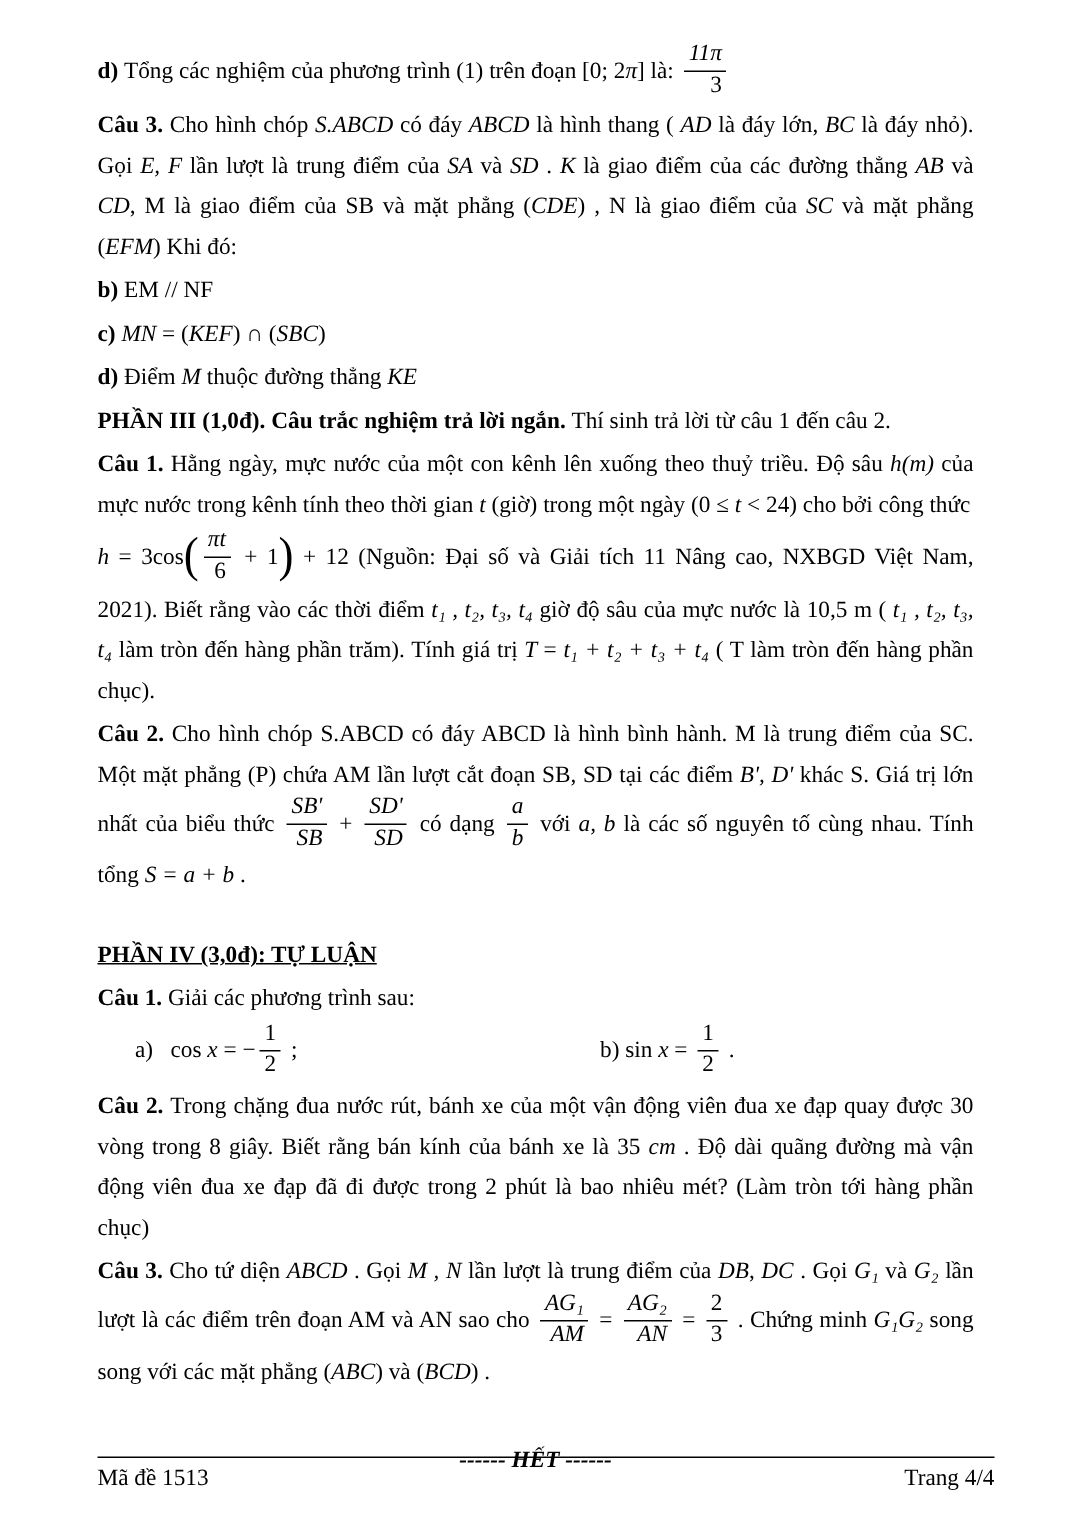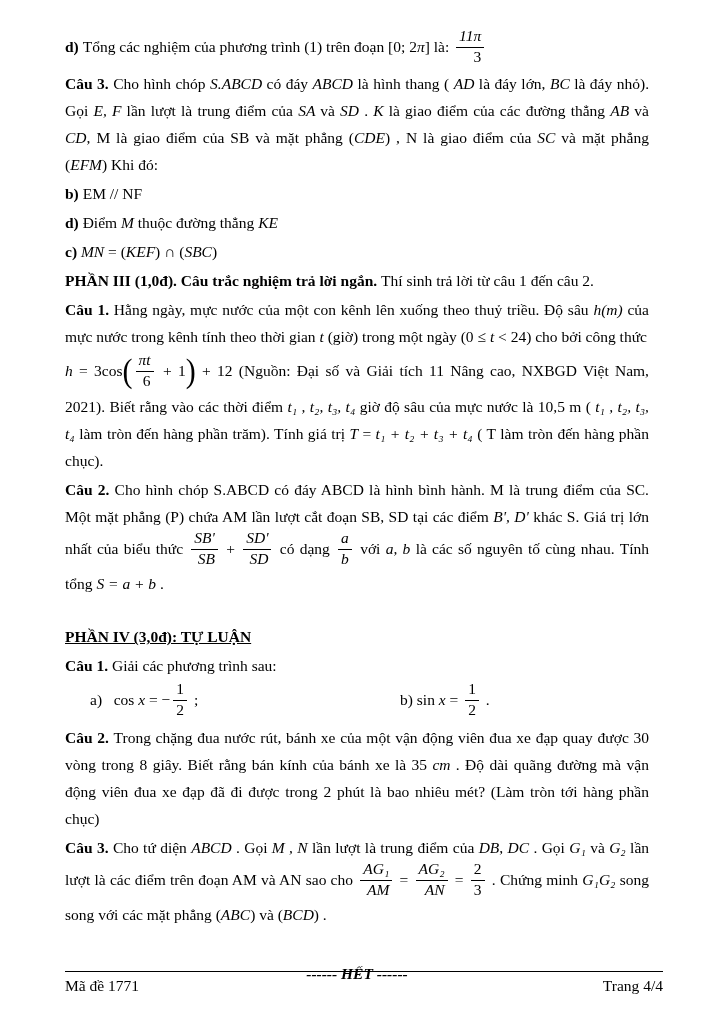--- a/index.html
+++ b/index.html
@@ -51,33 +51,33 @@
     line-height:20px;
   }
 </style>
 </head>
 <body>
 
 <div class="doc">
     <div class="para"><span class="b">d) </span><span class="t">Tổng các nghiệm của phương trình (1) trên đoạn </span><span class="t">[0; 2</span><span class="m">π</span><span class="t">] là: </span><span class="frac"><span class="num m">11π</span><span class="den">3</span></span></div>
     <div class="para"><span class="b">Câu 3. </span><span class="t">Cho hình chóp </span><span class="m">S.ABCD </span><span class="t">có đáy </span><span class="m">ABCD </span><span class="t">là hình thang ( </span><span class="m">AD </span><span class="t">là đáy lớn, </span><span class="m">BC </span><span class="t">là đáy nhỏ). Gọi </span><span class="m">E, F </span><span class="t">lần lượt là trung điểm của </span><span class="m">SA </span><span class="t">và </span><span class="m">SD</span><span class="t"> . </span><span class="m">K </span><span class="t">là giao điểm của các đường thẳng </span><span class="m">AB </span><span class="t">và </span><span class="m">CD</span><span class="t">, M là giao điểm của SB và mặt phẳng (</span><span class="m">CDE</span><span class="t">) , N là giao điểm của </span><span class="m">SC </span><span class="t">và mặt phẳng (</span><span class="m">EFM</span><span class="t">) Khi đó:</span></div>
     <div class="item"><span class="b">b) </span><span class="t">EM // NF</span></div>
+    <div class="item"><span class="b">c) </span><span class="m">MN</span><span class="t"> = (</span><span class="m">KEF</span><span class="t">) ∩ (</span><span class="m">SBC</span><span class="t">)</span></div>
     <div class="item"><span class="b">d) </span><span class="t">Điểm </span><span class="m">M </span><span class="t">thuộc đường thẳng </span><span class="m">KE</span></div>
-    <div class="item"><span class="b">c) </span><span class="m">MN</span><span class="t"> = (</span><span class="m">KEF</span><span class="t">) ∩ (</span><span class="m">SBC</span><span class="t">)</span></div>
     <div class="heading"><span class="b">PHẦN III (1,0đ). Câu trắc nghiệm trả lời ngắn. </span><span class="t">Thí sinh trả lời từ câu 1 đến câu 2.</span></div>
     <div class="para"><span class="b">Câu 1. </span><span class="t">Hằng ngày, mực nước của một con kênh lên xuống theo thuỷ triều. Độ sâu </span><span class="m">h(m) </span><span class="t">của mực nước trong kênh tính theo thời gian </span><span class="m">t </span><span class="t">(giờ) trong một ngày (0 ≤ </span><span class="m">t </span><span class="t">&lt; 24) cho bởi công thức</span></div>
     <div class="para"><span class="m">h</span><span class="t"> = 3cos</span><span class="bigp">(</span><span class="frac"><span class="num m">πt</span><span class="den">6</span></span><span class="t"> + 1</span><span class="bigp">)</span><span class="t"> + 12 (Nguồn: Đại số và Giải tích 11 Nâng cao, NXBGD Việt Nam, 2021). Biết rằng vào các thời điểm </span><span class="m">t₁ , t₂, t₃, t₄ </span><span class="t">giờ độ sâu của mực nước là 10,5 m ( </span><span class="m">t₁ , t₂, t₃, t₄ </span><span class="t">làm tròn đến hàng phần trăm). Tính giá trị </span><span class="m">T </span><span class="t">= </span><span class="m">t₁ + t₂ + t₃ + t₄ </span><span class="t">( T làm tròn đến hàng phần chục).</span></div>
     <div class="para"><span class="b">Câu 2. </span><span class="t">Cho hình chóp S.ABCD có đáy ABCD là hình bình hành. M là trung điểm của SC. Một mặt phẳng (P) chứa AM lần lượt cắt đoạn SB, SD tại các điểm </span><span class="m">B', D' </span><span class="t">khác S. Giá trị lớn nhất của biểu thức </span><span class="frac"><span class="num m">SB'</span><span class="den m">SB</span></span><span class="t"> + </span><span class="frac"><span class="num m">SD'</span><span class="den m">SD</span></span><span class="t"> có dạng </span><span class="frac"><span class="num m">a</span><span class="den m">b</span></span><span class="t"> với </span><span class="m">a, b </span><span class="t">là các số nguyên tố cùng nhau. Tính tổng </span><span class="m">S = a + b</span><span class="t"> .</span></div>
     <div class="heading mt"><span class="b">PHẦN IV (3,0đ): TỰ LUẬN</span></div>
     <div class="heading"><span class="b">Câu 1. </span><span class="t">Giải các phương trình sau:</span></div>
     <div class="cols">
       <span class="col-left"><span class="t">a)&nbsp;&nbsp; cos </span><span class="m">x</span><span class="t"> = −</span><span class="frac"><span class="num">1</span><span class="den">2</span></span><span class="t"> ;</span></span>
       <span class="col-right"><span class="t">b) sin </span><span class="m">x</span><span class="t"> = </span><span class="frac"><span class="num">1</span><span class="den">2</span></span><span class="t"> .</span></span>
     </div>
     <div class="para"><span class="b">Câu 2. </span><span class="t">Trong chặng đua nước rút, bánh xe của một vận động viên đua xe đạp quay được 30 vòng trong 8 giây.  Biết rằng bán kính của bánh xe là 35 </span><span class="m">cm</span><span class="t"> . Độ dài quãng đường mà vận động viên đua xe đạp đã đi được trong 2 phút là bao nhiêu mét? (Làm tròn tới hàng phần chục)</span></div>
     <div class="para"><span class="b">Câu 3. </span><span class="t">Cho tứ diện </span><span class="m">ABCD</span><span class="t"> . Gọi </span><span class="m">M , N </span><span class="t">lần lượt là trung điểm của </span><span class="m">DB</span><span class="t">, </span><span class="m">DC</span><span class="t"> . Gọi </span><span class="m">G₁ </span><span class="t">và </span><span class="m">G₂ </span><span class="t">lần lượt là các điểm trên đoạn AM và AN sao cho </span><span class="frac"><span class="num m">AG₁</span><span class="den m">AM</span></span><span class="t"> = </span><span class="frac"><span class="num m">AG₂</span><span class="den m">AN</span></span><span class="t"> = </span><span class="frac"><span class="num">2</span><span class="den">3</span></span><span class="t"> . Chứng minh </span><span class="m">G₁G₂ </span><span class="t">song song với các mặt phẳng (</span><span class="m">ABC</span><span class="t">) và (</span><span class="m">BCD</span><span class="t">) .</span></div>
     <div class="center"><span class="bi">------ HẾT ------</span></div>
   </div>
 
 <div class="footer">
-  <span>Mã đề 1771</span>
+  <span>Mã đề 1513</span>
   <span>Trang 4/4</span>
 </div>
 
 </body></html>

